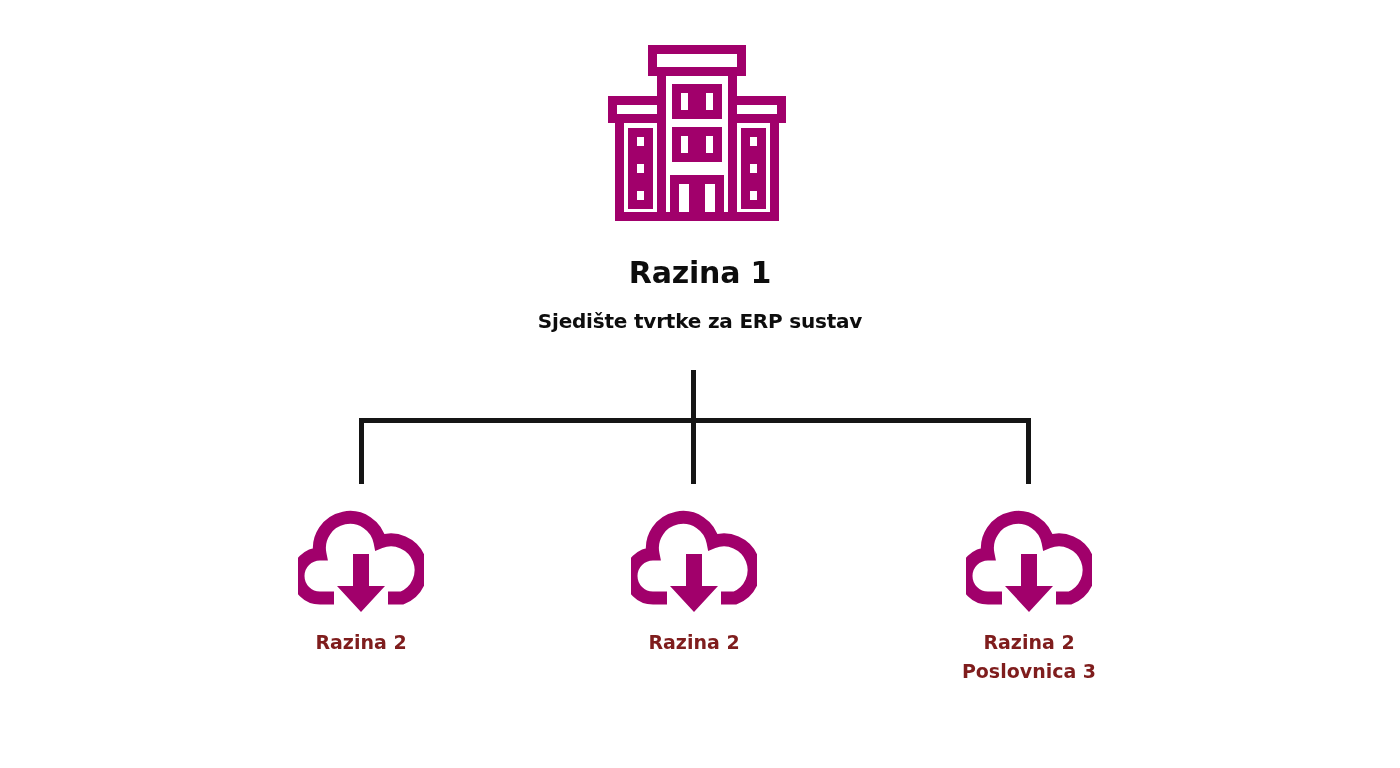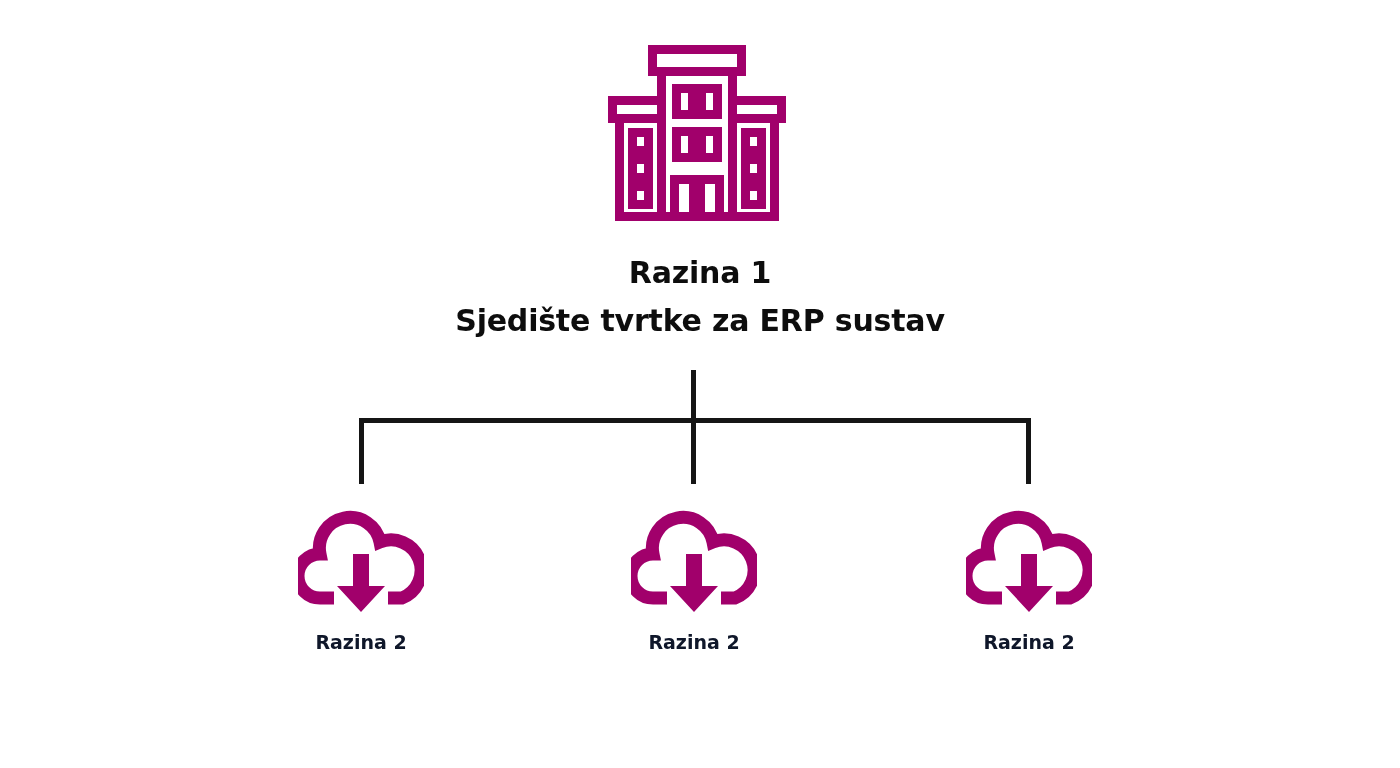--- a/index.html
+++ b/index.html
@@ -47,21 +47,21 @@
     font-weight: bold;
     letter-spacing: -0.2px;
   }
   .root-label.line1 {
     top: 254px;
     font-size: 30px;
     line-height: 38px;
   }
   .root-label.line2 {
     top: 302px;
-    font-size: 30px;
+    font-size: 20px;
     line-height: 38px;
     text-align: center;
   }
 
   
   .connectors {
     position: absolute;
     left: 0;
     top: 0;
     width: 1400px;
@@ -89,21 +89,21 @@
   .child-icon-wrap svg { display: block; width: 100%; height: 100%; }
 
   .child-labels {
     position: absolute;
     top: 126px;
     left: 0;
     width: 230px;
     text-align: center;
   }
   .child-label {
-    color: #0f172a;
+    color: #7f1d1d;
     font-weight: bold;
     font-size: 19px;
     line-height: 29px;
     white-space: nowrap;
   }
 </style>
 </head>
 <body>
 
 <div id="diagram">
@@ -191,16 +191,17 @@
 
   <div class="node-child" style="left:914px; top:502px;">
     <div class="child-icon-wrap">
       <svg viewBox="0 0 126 112" xmlns="http://www.w3.org/2000/svg">
         <path d="M36 96 L22 96 A22 22 0 0 1 22 52 A30 30 0 0 1 82 40 A22 22 0 0 1 104 96 L90 96" fill="none" stroke="#A1006B" stroke-width="13" stroke-linecap="butt"></path>
         <path d="M55 52 L71 52 L71 84 L87 84 L63 110 L39 84 L55 84 Z" fill="#A1006B"></path>
       </svg>
     </div>
     <div class="child-labels">
       <div class="child-label">Razina 2</div>
+      <div class="child-label">Poslovnica 3</div>
     </div>
   </div>
 
 </div>
 
 </body></html>

